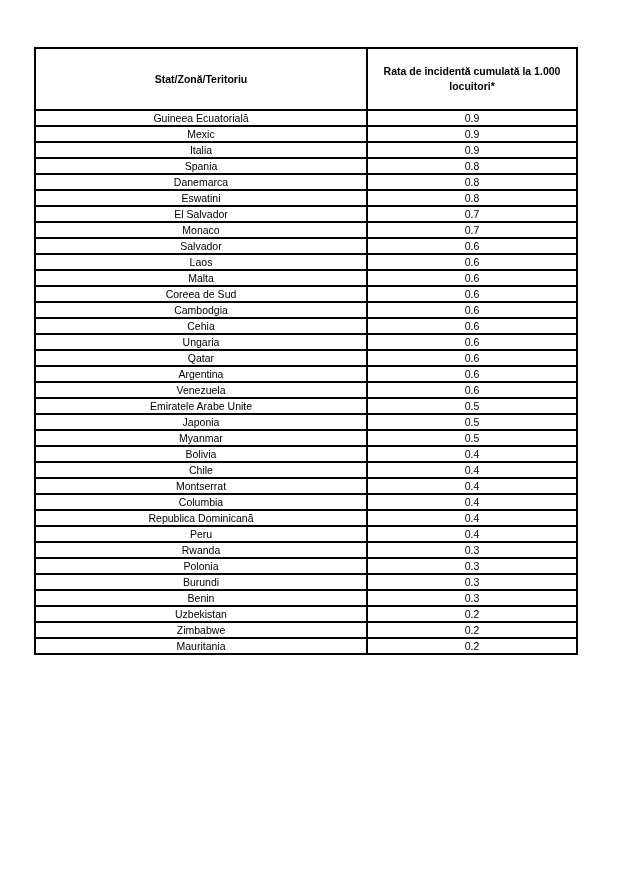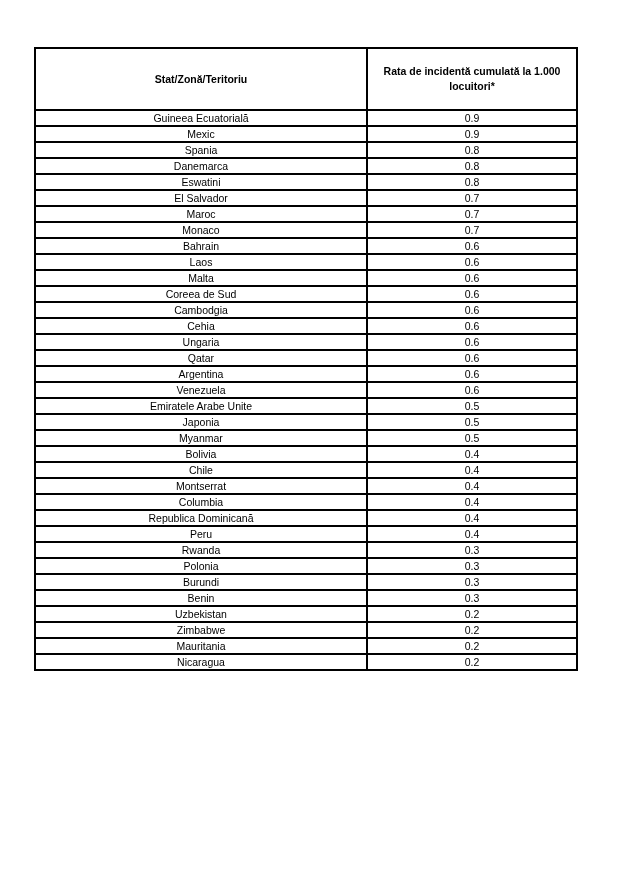--- a/index.html
+++ b/index.html
@@ -71,45 +71,45 @@
     <tbody id="table-body">
         <tr>
           <td>Guineea Ecuatorială</td>
           <td>0.9</td>
         </tr>
         <tr>
           <td>Mexic</td>
           <td>0.9</td>
         </tr>
         <tr>
+          <td>Italia</td>
+          <td>0.9</td>
+        </tr>
+        <tr>
           <td>Spania</td>
           <td>0.8</td>
         </tr>
         <tr>
           <td>Danemarca</td>
           <td>0.8</td>
         </tr>
         <tr>
           <td>Eswatini</td>
           <td>0.8</td>
         </tr>
         <tr>
           <td>El Salvador</td>
           <td>0.7</td>
         </tr>
         <tr>
-          <td>Maroc</td>
-          <td>0.7</td>
-        </tr>
-        <tr>
           <td>Monaco</td>
           <td>0.7</td>
         </tr>
         <tr>
-          <td>Bahrain</td>
+          <td>Salvador</td>
           <td>0.6</td>
         </tr>
         <tr>
           <td>Laos</td>
           <td>0.6</td>
         </tr>
         <tr>
           <td>Malta</td>
           <td>0.6</td>
         </tr>
@@ -196,21 +196,17 @@
         <tr>
           <td>Uzbekistan</td>
           <td>0.2</td>
         </tr>
         <tr>
           <td>Zimbabwe</td>
           <td>0.2</td>
         </tr>
         <tr>
           <td>Mauritania</td>
-          <td>0.2</td>
-        </tr>
-        <tr>
-          <td>Nicaragua</td>
           <td>0.2</td>
         </tr>
       </tbody>
   </table>
 </div>
 
 </body></html>

